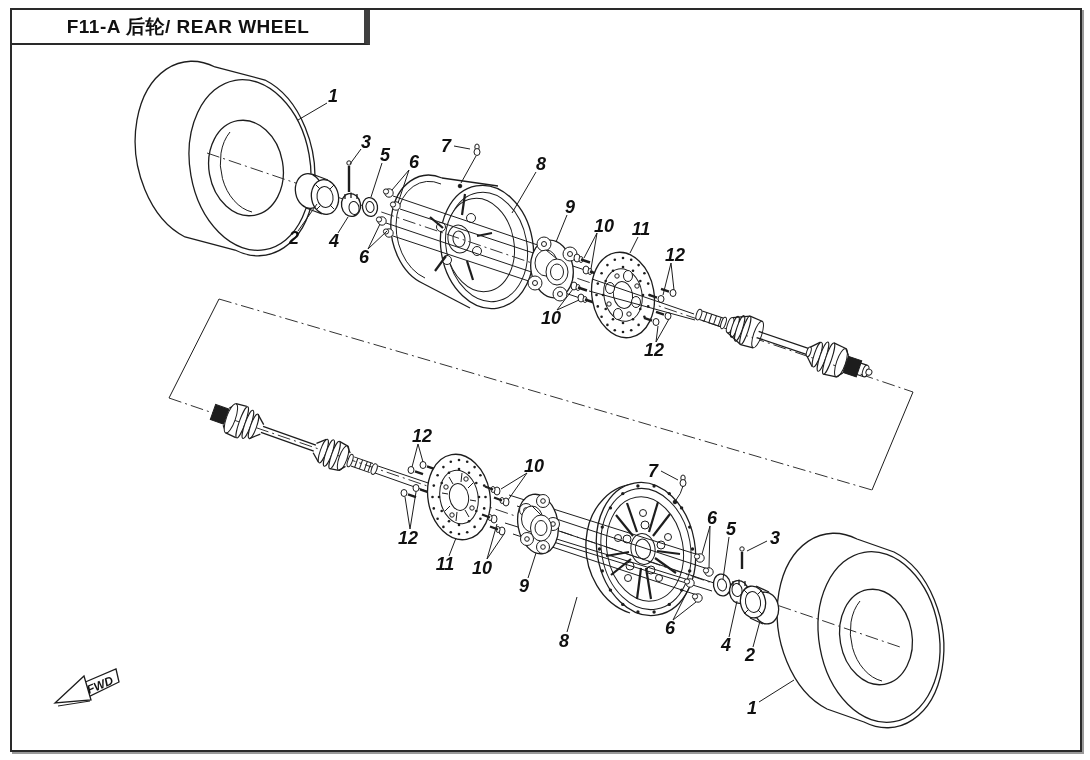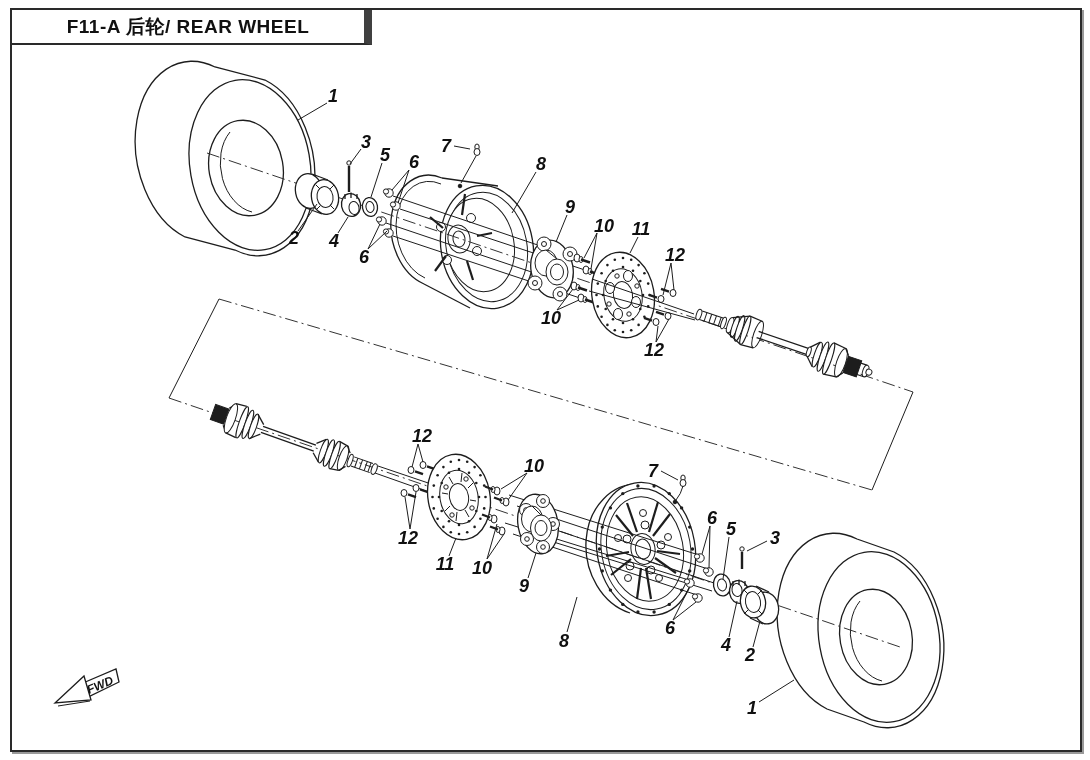--- a/index.html
+++ b/index.html
@@ -1,18 +1,18 @@
 <!DOCTYPE html>
 <html><head>
 <meta charset="utf-8">
 <style>
   html,body{margin:0;padding:0;background:#fff;}
   body{width:1090px;height:760px;position:relative;font-family:"Liberation Sans",sans-serif;overflow:hidden;}
   .frame{position:absolute;left:10px;top:8px;width:1068px;height:740px;border:2px solid #2a2a2a;box-shadow:2px 2px 0 #9a9a9a;}
-  .titlebox{position:absolute;left:0;top:0;width:352px;height:33px;border-right:8px solid #404040;border-bottom:2px solid #2a2a2a;display:flex;align-items:center;justify-content:center;}
+  .titlebox{position:absolute;left:0;top:0;width:352px;height:33px;border-right:6px solid #404040;border-bottom:2px solid #2a2a2a;display:flex;align-items:center;justify-content:center;}
   .titlebox span{font-weight:bold;font-size:19px;color:#111;letter-spacing:.5px;}
   svg{position:absolute;left:0;top:0;}
   .ln{stroke:#1d1d1d;stroke-width:1.3;fill:none;}
   .lt{stroke:#1d1d1d;stroke-width:1;fill:none;}
   .wh{stroke:#1d1d1d;stroke-width:1.3;fill:#fff;}
   .wt{stroke:#1d1d1d;stroke-width:1;fill:#fff;}
   .bk{stroke:#1d1d1d;stroke-width:1;fill:#1d1d1d;}
   .cl{stroke:#333;stroke-width:1;fill:none;stroke-dasharray:13 4 2 4;}
   .sp{stroke:#1d1d1d;stroke-width:2.2;fill:none;}
   .shaft{stroke:#1d1d1d;stroke-width:2.4;fill:none;}

